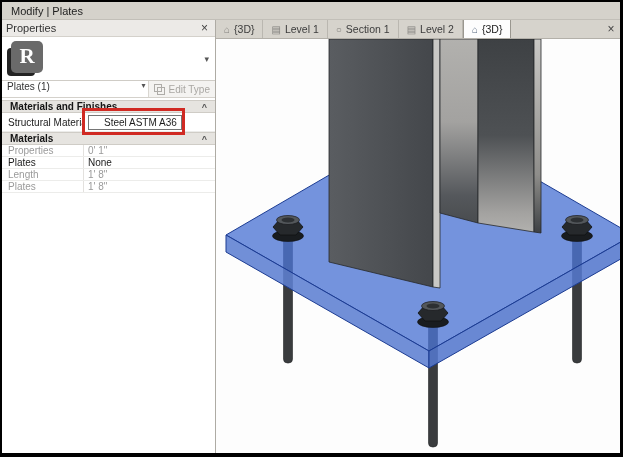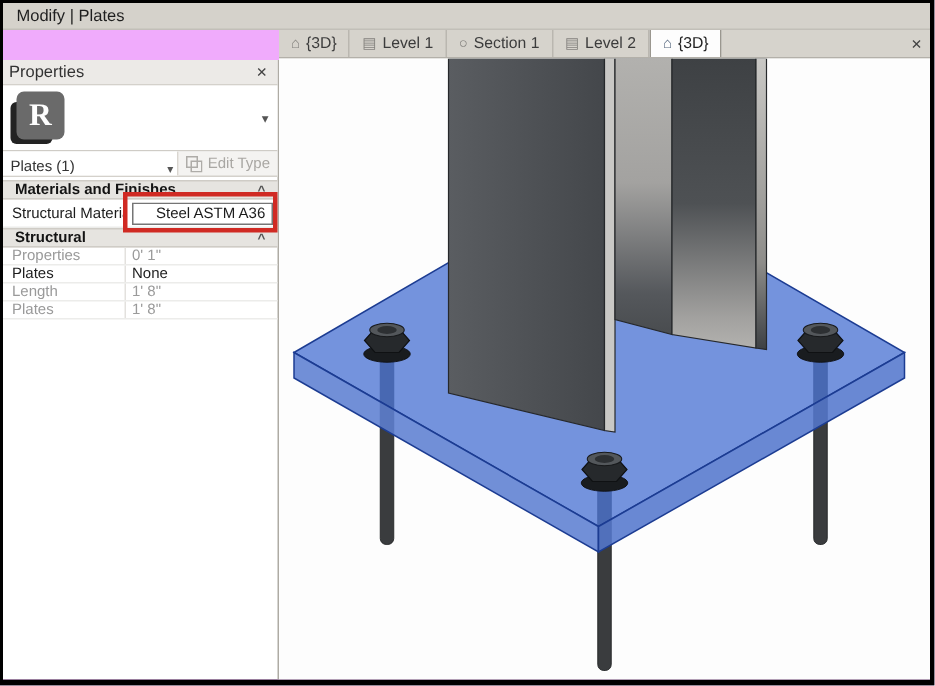--- a/index.html
+++ b/index.html
@@ -1,39 +1,39 @@
 <!DOCTYPE html>
 <html><head>
 <meta charset="utf-8">
 <style>
   * { margin:0; padding:0; box-sizing:border-box; }
   body { font-family:"Liberation Sans", sans-serif; background:#888; }
-  .frame { position:relative; width:623px; height:457px; background:#f0abfc;
+  .frame { position:relative; width:623px; height:457px; background:#a3a3a3;
            border:2px solid #000; border-right-width:3px; border-bottom-width:4px; overflow:hidden; }
   .modify-bar { height:18px; background:#d5d2cb; border-bottom:1px solid #c2bfb8;
                 font-size:11px; color:#1e1e1e; line-height:18px; padding-left:9px; }
   .main { display:flex; height:433px; }
 
   
-  .props-panel { position:relative; width:184px; background:#fff; border-right:1px solid #aeaba4; flex:none;margin-top:20px; }
+  .props-panel { position:relative; width:214px; background:#fff; border-right:1px solid #aeaba4; flex:none; }
   .props-header { height:17px; background:#eceae7; border-bottom:1px solid #d4d1cb;
                   font-size:11px; color:#333; display:flex; align-items:center; padding:0 4px; }
   .props-header .title { flex:1; }
   .props-close { font-size:12px; color:#444; cursor:default; padding:0 3px; }
   .type-selector { height:44px; background:#fff; border-bottom:1px solid #cfccc6;
                    display:flex; align-items:center; padding:2px 4px; }
   .thumb { position:relative; width:40px; height:40px; flex:none; }
   .thumb .back { position:absolute; left:1px; top:9px; width:28px; height:28px; background:#232323; border-radius:4px; }
   .thumb .front { position:absolute; left:5px; top:2px; width:32px; height:32px; background:#6a6a6a;
                   border-radius:5px; color:#fff; font-family:"Liberation Serif", serif; font-weight:bold;
                   font-size:21px; display:flex; align-items:center; justify-content:center; }
   .type-arrow { margin-left:auto; font-size:9px; color:#555; padding-right:2px; }
   .filter-row { height:17px; background:#f4f3f1; border-bottom:1px solid #d4d1cb;
                 display:flex; align-items:center; font-size:10px; color:#333; }
-  .filter-combo { flex:1; display:flex; align-items:flex-end; padding:0 3px 0 5px; height:100%;
+  .filter-combo { flex:1; display:flex; align-items:flex-start; padding:0 3px 0 5px; height:100%;
                   background:#fff; border-right:1px solid #d9d6d0; }
   .filter-combo .arrow { margin-left:auto; font-size:8px; color:#555; }
   .edit-type { display:flex; align-items:center; gap:3px; padding:0 5px; color:#a9a7a3;justify-content:space-between; }
   .edit-type svg { display:block; }
   .grid { margin-top:2px; font-size:10px; }
   .sec-header { height:13px; background:#e6e4e0; border-top:1px solid #cfccc6; border-bottom:1px solid #cfccc6;
                 display:flex; align-items:center; padding:0 8px; font-weight:bold; color:#141414; font-size:10px; }
   .sec-header .chev { margin-left:auto; color:#555; font-size:9px; line-height:6px; }
   .prow { display:flex; align-items:center; height:12px; border-bottom:1px solid #ececea; }
   .prow .lab { width:82px; flex:none; padding-left:6px; border-right:1px solid #e3e1de;
@@ -104,21 +104,21 @@
           <span class="chev">^</span>
         </div>
         <div class="prow tall strong">
           <span class="lab">Structural Material</span>
           <span class="val">
             <input class="val-field" readonly="" value="Steel ASTM A36" style="">
           </span>
         </div>
 
         <div class="sec-header">
-          <span>Structural</span>
+          <span>Materials</span>
           <span class="chev">^</span>
         </div>
         <div class="prow dim">
           <span class="lab">Properties</span>
           <span class="val">0' 1"</span>
         </div>
         <div class="prow strong">
           <span class="lab">Plates</span>
           <span class="val">None</span>
         </div>

